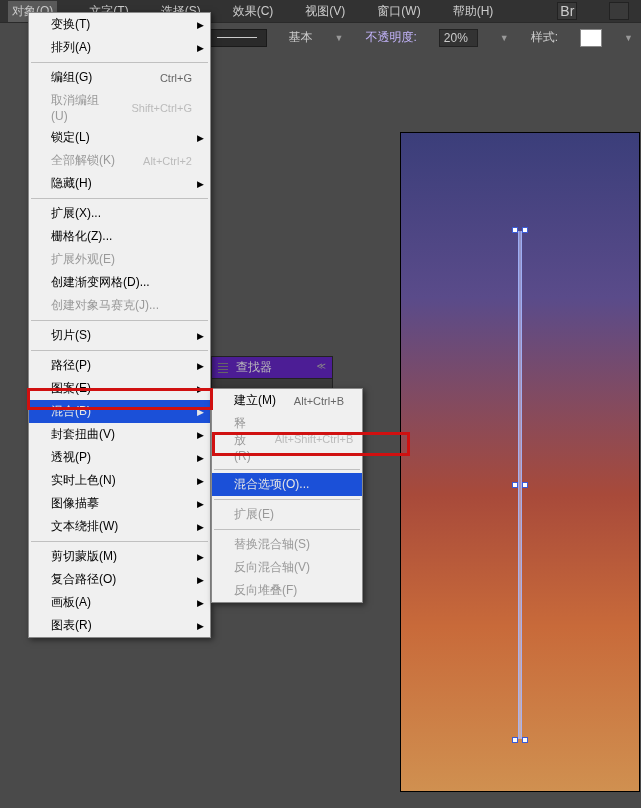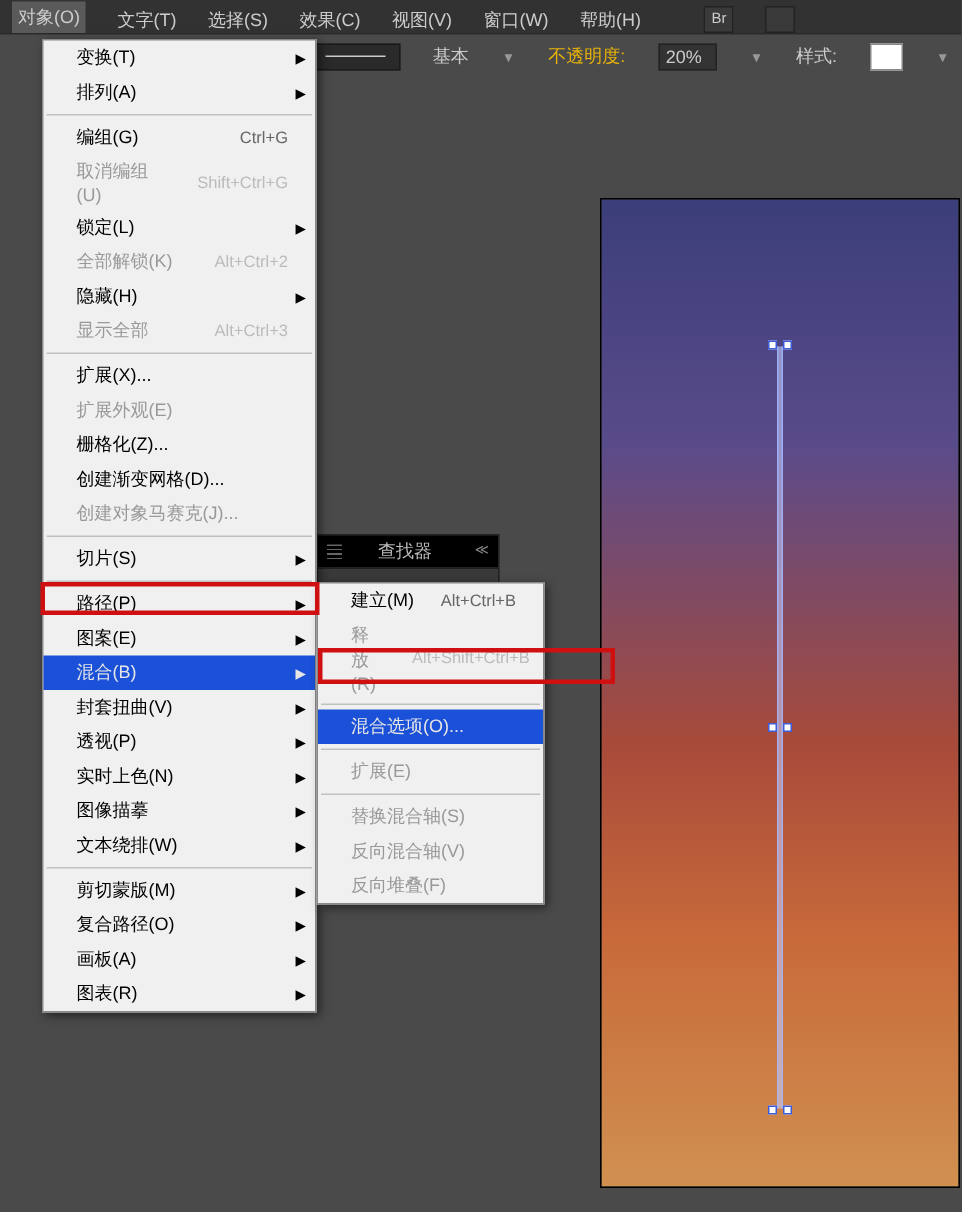--- a/index.html
+++ b/index.html
@@ -1,69 +1,69 @@
 <!DOCTYPE html>
 <html><head>
 <meta charset="utf-8">
 <style>
   * { margin: 0; padding: 0; box-sizing: border-box; font-family: "Microsoft YaHei", sans-serif; font-size: 12px; }
   body { width: 641px; height: 808px; background: #4a4a4a; overflow: hidden; position: relative; }
-  .menubar { height: 22px; background: #323232; display: flex; align-items: flex-end; padding-left: 8px; color: #ccc; gap: 21px; }
+  .menubar { height: 22px; background: #323232; display: flex; align-items: center; padding-left: 8px; color: #ccc; gap: 32px; }
   .menubar-item { cursor: pointer; }
   .menubar-item.active { background: #5a5a5a; padding: 2px 4px; }
   .toolbar { height: 30px; background: #4a4a4a; border-top: 1px solid #2a2a2a; display: flex; align-items: center; gap: 22px; padding: 0 8px; color: #ccc; position: relative; }
   .toolbar .spacer { flex: 1; }
   .toolbar .stroke-box { width: 60px; height: 18px; background: #2a2a2a; border: 1px solid #1a1a1a; display: flex; align-items: center; justify-content: center; }
   .toolbar .stroke-line { width: 40px; height: 1px; background: #ccc; }
-  .toolbar .opacity-label { color: #eab308; }
+  .toolbar .opacity-label { color: #c4b5fd; }
   .toolbar .opacity-field { width: 39px; height: 18px; background: #333; border: 1px solid #222; color: #ccc; padding: 0 4px; display: flex; align-items: center; }
   .toolbar .swatch { width: 22px; height: 18px; background: #fff; border: 1px solid #888; }
   .toolbar .chev { font-size: 9px; color: #999; }
   .canvas-area { position: absolute; left: 0; right: 0; top: 52px; bottom: 0; background: #4a4a4a; }
   .artboard { position: absolute; left: 400px; top: 80px; width: 240px; height: 660px; background: linear-gradient(to bottom, #3b3e7a 0%, #5a4b8a 25%, #a84a3a 55%, #c86a3a 75%, #d09050 100%); border: 1px solid #000; }
   .line-shape { position: absolute; left: 50%; top: 98px; transform: translateX(-50%); width: 8px; height: 508px; }
   .line-shape .bar { position: absolute; left: 2px; right: 2px; top: 0; bottom: 0; background: rgba(200,210,255,0.55); border-left: 1px solid rgba(160,180,255,0.8); border-right: 1px solid rgba(160,180,255,0.8); }
   .handle { position: absolute; width: 6px; height: 6px; background: #fff; border: 1px solid #3b5bd8; }
   .handle.tl { left: -4px; top: -4px; }
   .handle.tr { right: -4px; top: -4px; }
   .handle.ml { left: -4px; top: 50%; margin-top: -3px; }
   .handle.mr { right: -4px; top: 50%; margin-top: -3px; }
   .handle.bl { left: -4px; bottom: -4px; }
   .handle.br { right: -4px; bottom: -4px; }
-  .dropdown { position: absolute; left: 28px; top: 26px; width: 183px; background: #f0f0f0; border: 1px solid #888; box-shadow: 2px 2px 6px rgba(0,0,0,0.5); z-index: 10; }
+  .dropdown { position: absolute; left: 28px; top: 12px; width: 183px; background: #f0f0f0; border: 1px solid #888; box-shadow: 2px 2px 6px rgba(0,0,0,0.5); z-index: 10; }
   .menu-row { display: flex; justify-content: space-between; align-items: center; padding: 3px 18px 3px 22px; color: #000; cursor: pointer; position: relative; }
   .menu-row.disabled { color: #999; cursor: default; }
   .menu-row.highlight { background: #1b50d8; color: #e5e5e5; }
   .menu-row .shortcut { font-size: 11px; color: #666; }
   .menu-row.disabled .shortcut { color: #bbb; margin-left: 24px; }
   .menu-row .arrow { position: absolute; right: 6px; font-size: 9px; }
   .menu-sep { height: 1px; background: #c0c0c0; margin: 3px 2px; }
   .red-box-1 { position: absolute; left: 27px; top: 388px; width: 186px; height: 22px; border: 3px solid #d01010; z-index: 20; pointer-events: none; }
   .submenu { position: absolute; left: 211px; top: 388px; width: 152px; background: #f0f0f0; border: 1px solid #888; box-shadow: 2px 2px 6px rgba(0,0,0,0.5); z-index: 10; }
   .red-box-2 { position: absolute; left: 212px; top: 432px; width: 198px; height: 24px; border: 3px solid #d01010; z-index: 20; pointer-events: none; }
   .panel-bg { position: absolute; left: 211px; top: 356px; width: 122px; height: 210px; background: #3a3a3a; border: 1px solid #222; z-index: 5; }
-  .panel-header { height: 22px; background: #000000; display: flex; align-items: center; padding: 0 6px; color: #bbb; gap: 24px; border-bottom: 1px solid #222; text-align: right; }
+  .panel-header { height: 22px; background: #4c1d95; display: flex; align-items: center; padding: 0 6px; color: #bbb; gap: 8px; border-bottom: 1px solid #222; text-align: right; }
   .panel-header .grip { width: 10px; height: 10px; background: repeating-linear-gradient(#666 0 1px, transparent 1px 3px); }
   .panel-chev { position: absolute; right: 6px; top: 4px; font-size: 9px; color: #888; }
   .percent-badge { position: absolute; left: 0; top: 52px; width: 24px; height: 16px; background: #333; color: #e08030; font-size: 10px; display: flex; align-items: center; justify-content: center; border: 1px solid #222; }
   .icon-box { width: 20px; height: 18px; background: #3a3a3a; border: 1px solid #222; display: inline-block; }
 </style>
 </head>
 <body>
 
 <div class="menubar">
   <span class="menubar-item active">对象(O)</span>
   <span class="menubar-item">文字(T)</span>
   <span class="menubar-item">选择(S)</span>
   <span class="menubar-item">效果(C)</span>
   <span class="menubar-item">视图(V)</span>
   <span class="menubar-item">窗口(W)</span>
   <span class="menubar-item">帮助(H)</span>
   <span class="spacer"></span>
-  <span class="icon-box" style="color:#ccc;text-align:center;line-height:16px;font-size:10px;">Br</span>
+  <span class="icon-box" style="color:#ccc;text-align:center;line-height:16px;font-size:14px;">Br</span>
   <span class="icon-box"></span>
 </div>
 
 <div class="toolbar">
   <div class="spacer"></div>
   <div class="stroke-box">
       <div class="stroke-line"></div>
     </div>
   <span>基本</span>
   <span class="chev">▼</span>
@@ -124,33 +124,29 @@
       <span class="arrow">▶</span>
     </div>
     <div class="menu-row disabled">
       <span>全部解锁(K)</span>
       <span class="shortcut">Alt+Ctrl+2</span>
     </div>
     <div class="menu-row">
       <span>隐藏(H)</span>
       <span class="arrow">▶</span>
     </div>
-    <div class="menu-row disabled">
-      <span>显示全部</span>
-      <span class="shortcut">Alt+Ctrl+3</span>
-    </div>
     <div class="menu-sep"></div>
     <div class="menu-row">
       <span>扩展(X)...</span>
     </div>
+    <div class="menu-row">
+      <span>栅格化(Z)...</span>
+    </div>
     <div class="menu-row disabled">
       <span>扩展外观(E)</span>
-    </div>
-    <div class="menu-row">
-      <span>栅格化(Z)...</span>
     </div>
     <div class="menu-row">
       <span>创建渐变网格(D)...</span>
     </div>
     <div class="menu-row disabled">
       <span>创建对象马赛克(J)...</span>
     </div>
     <div class="menu-sep"></div>
     <div class="menu-row">
       <span>切片(S)</span>

